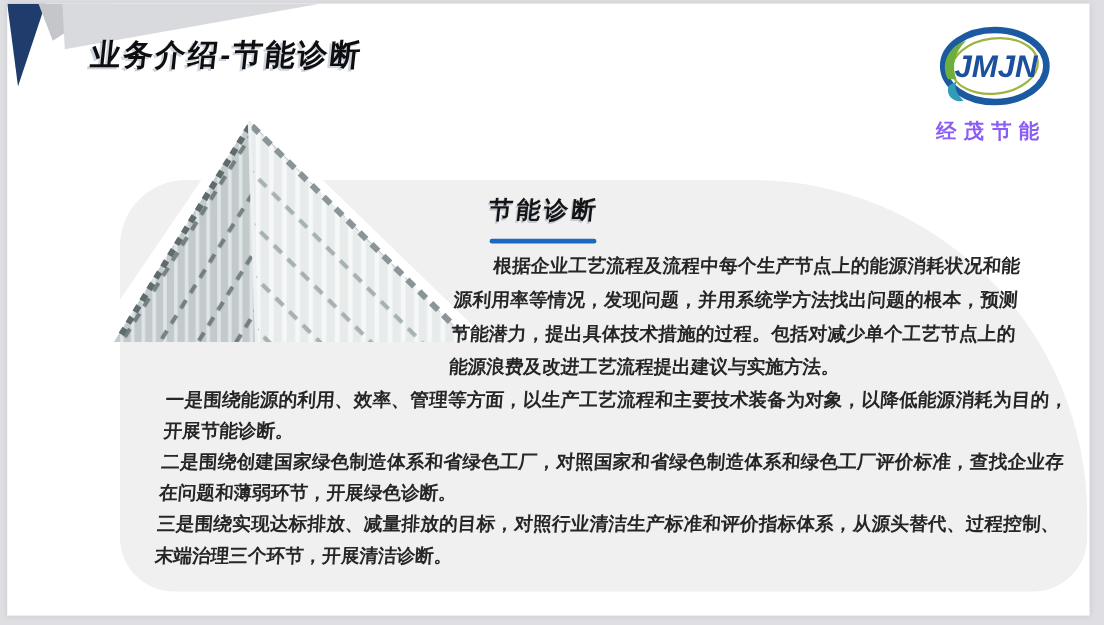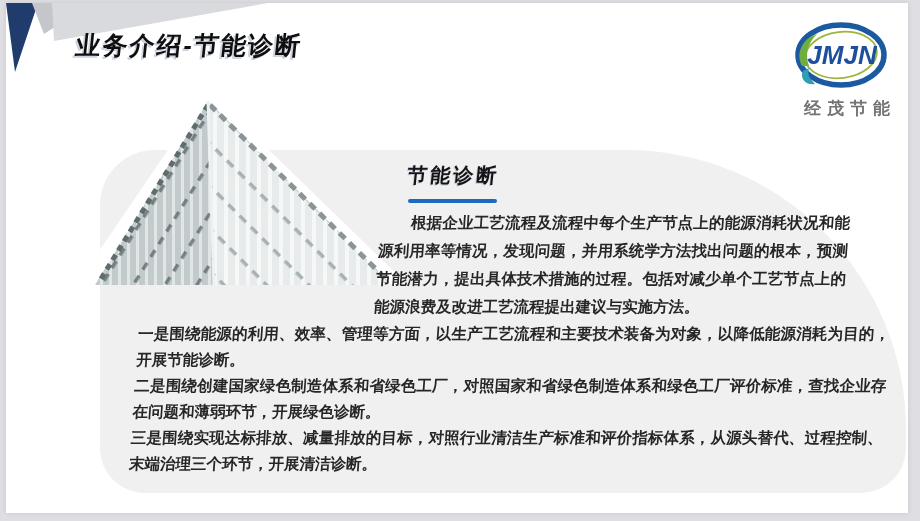--- a/index.html
+++ b/index.html
@@ -8,22 +8,22 @@
 
   .slide { position:absolute; left:6px; top:3px; width:902px; height:510px; background:#ffffff;
            box-shadow:0 0 5px rgba(0,0,0,.10); overflow:hidden; }
 
   .deco-svg { position:absolute; left:0; top:0; }
 
   .slide-title { position:absolute; left:68px; top:26px; font-size:25px; font-weight:800;
                  color:#0e0e0e; letter-spacing:2px; transform:skewX(-6deg); transform-origin:0 100%;
                  text-shadow:-2px 2px 0 rgba(31,60,109,.22); white-space:nowrap; }
 
-  .logo-wrap { position:absolute; left:768px; top:16px; width:122px; text-align:right; }
-  .logo-company { margin-top:2px; font-size:17px; font-weight:700; color:#737373;
+  .logo-wrap { position:absolute; left:768px; top:16px; width:122px; text-align:left; }
+  .logo-company { margin-top:2px; font-size:17px; font-weight:700; color:#8b5cf6;
                   letter-spacing:6px; text-indent:6px; white-space:nowrap; }
 
   .card { position:absolute; left:94px; top:147px; width:806px; height:343px;
           background:#f0f0f1; border-radius:55px 280px 45px 45px; }
 
   .building { position:absolute; left:80px; top:92px; }
 
   .card-heading { position:absolute; left:400px; top:159px; font-size:20px; font-weight:800;
                   color:#141414; letter-spacing:3px; transform:skewX(-6deg); transform-origin:0 100%;
                   text-shadow:-1px 1px 0 rgba(31,60,109,.22); white-space:nowrap; }

